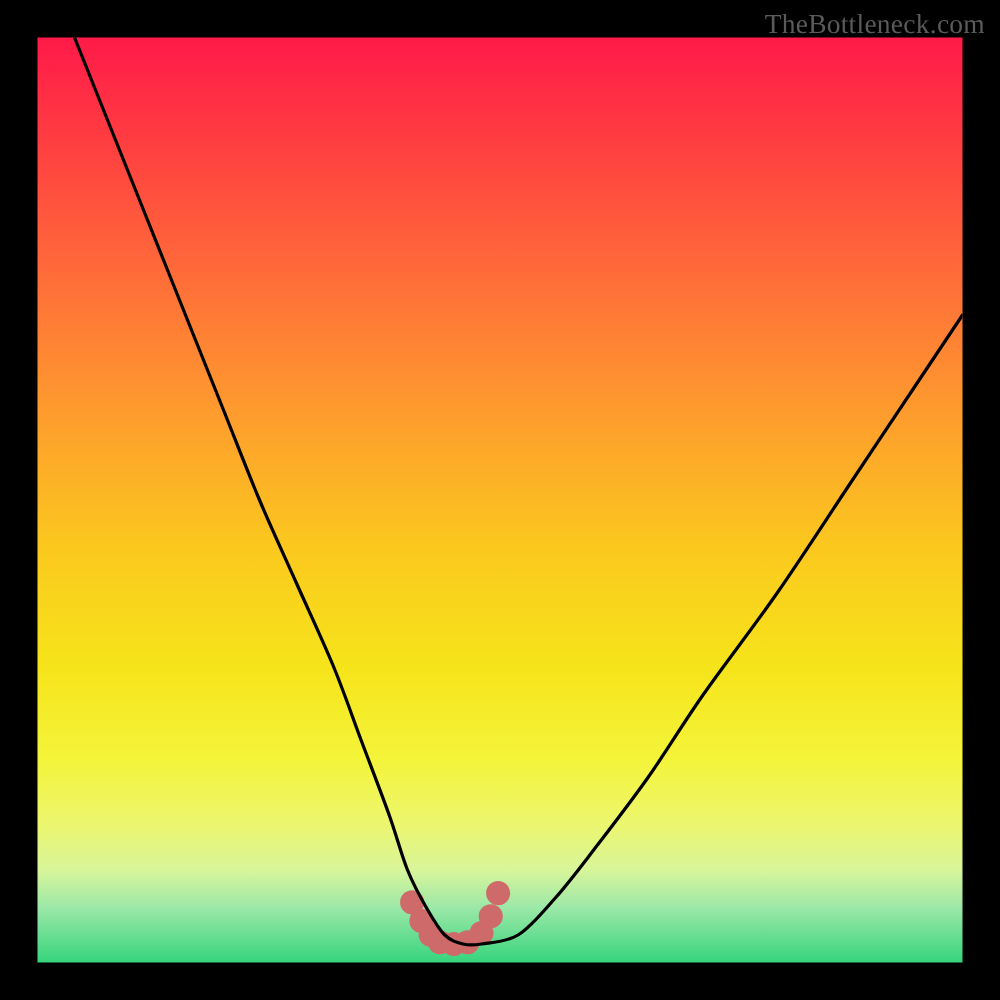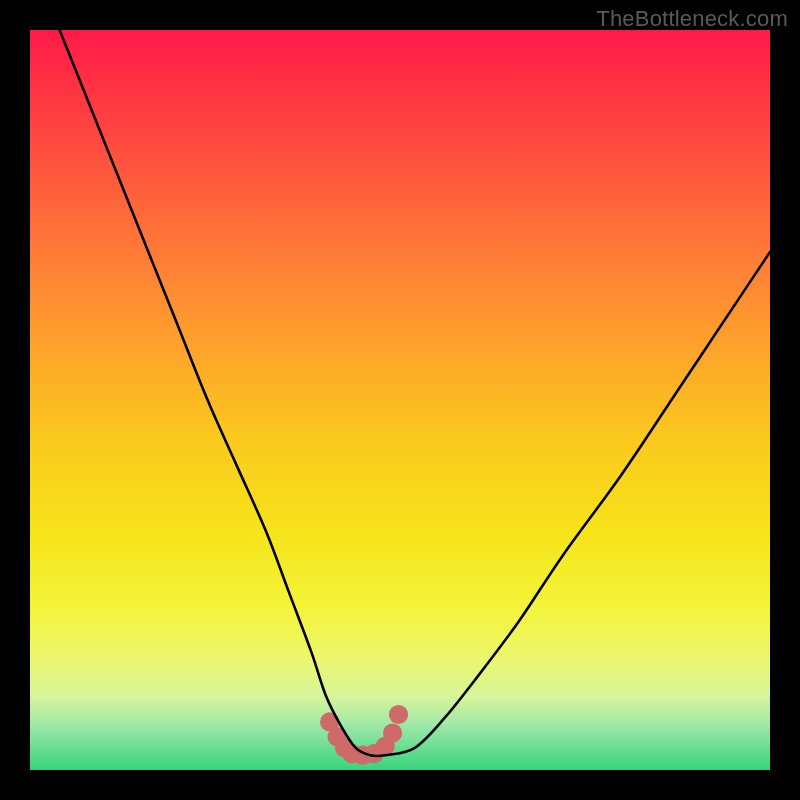--- a/index.html
+++ b/index.html
@@ -11,20 +11,21 @@
     overflow: hidden;
     font-family: Arial, Helvetica, sans-serif;
   }
   .frame {
     position: absolute;
     left: 0;
     top: 0;
     width: 800px;
     height: 671px;
     background: #000;
+    font-family: Liberation Serif, serif;
   }
   .plot {
     position: absolute;
     left: 30px;
     top: 30px;
     width: 740px;
     height: 740px;
     background: linear-gradient(
       to bottom,
       #ff1a49 0%,

